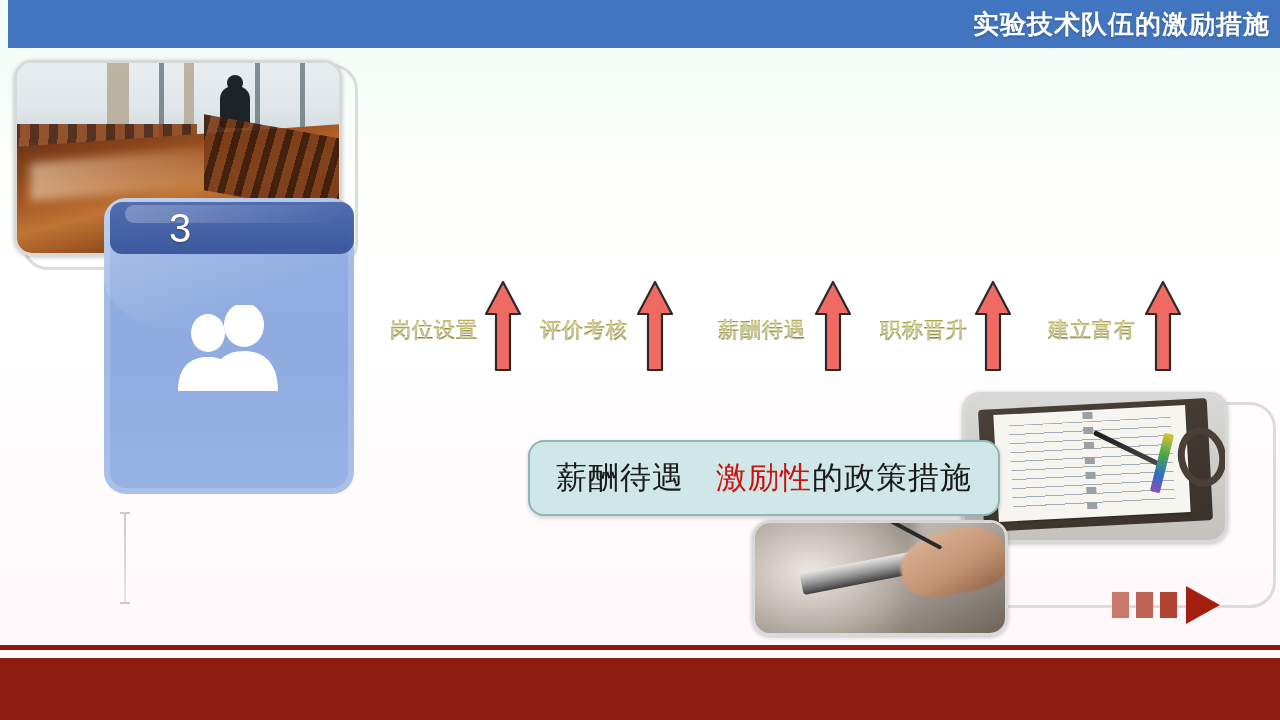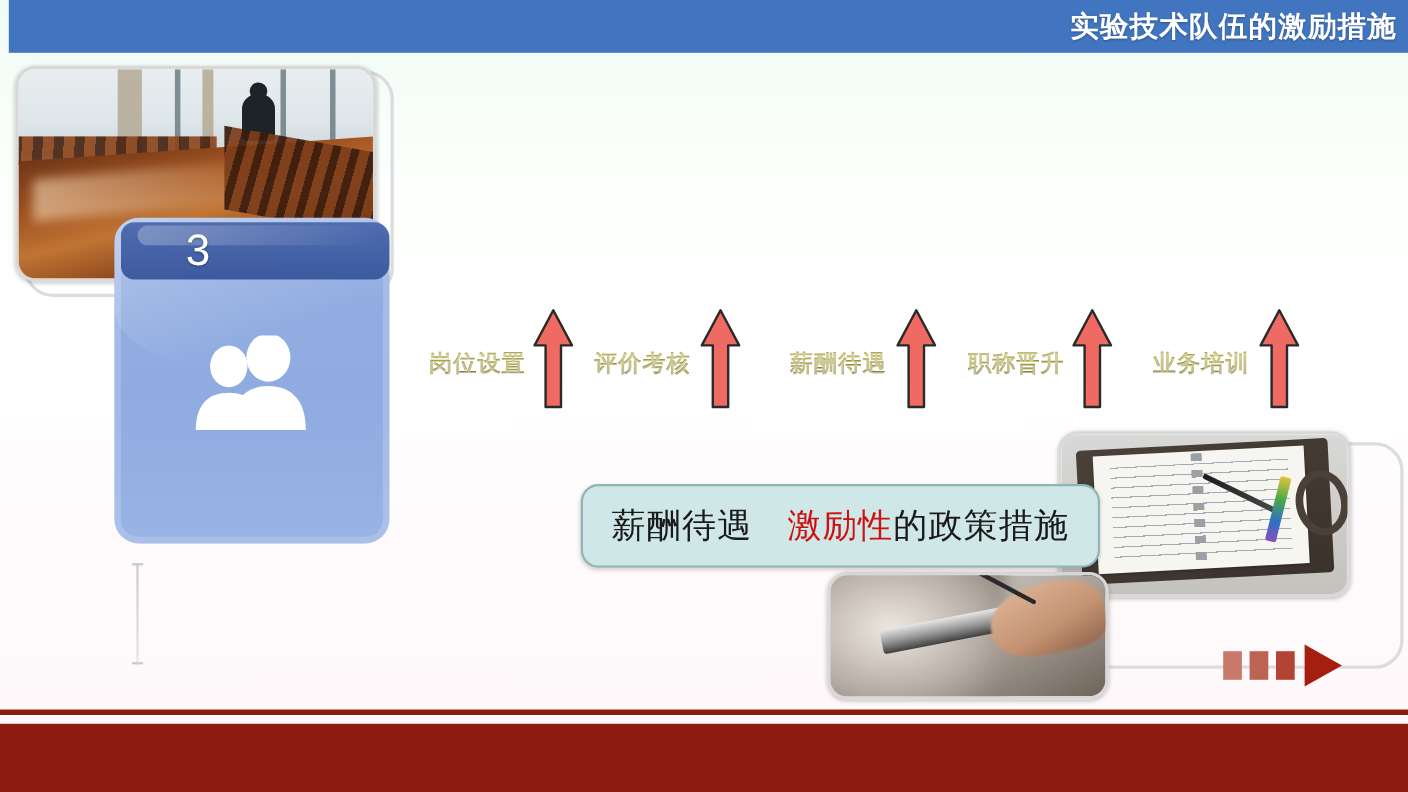--- a/index.html
+++ b/index.html
@@ -310,21 +310,21 @@
   </div>
 
   <div class="arrow-group" style="left:880px;top:280px;">
     <div class="arrow-label" style="left:0px;top:36px;">职称晋升</div>
     <svg class="up-arrow" style="left:94px;top:0;" viewBox="0 0 38 92">
       <polygon points="19,2 36,34 26,34 26,90 12,90 12,34 2,34" fill="#ef6a62" stroke="#2a2a2a" stroke-width="2.2" stroke-linejoin="round"></polygon>
     </svg>
   </div>
 
   <div class="arrow-group" style="left:1048px;top:280px;">
-    <div class="arrow-label" style="left:0px;top:36px;">业务培训</div>
+    <div class="arrow-label" style="left:0px;top:36px;">建立富有</div>
     <svg class="up-arrow" style="left:96px;top:0;" viewBox="0 0 38 92">
       <polygon points="19,2 36,34 26,34 26,90 12,90 12,34 2,34" fill="#ef6a62" stroke="#2a2a2a" stroke-width="2.2" stroke-linejoin="round"></polygon>
     </svg>
   </div>
 
   <div class="photo" id="photo-planner">
     <div class="pp-bg"></div>
     <div class="pp-cover"></div>
     <div class="pp-page">
         <div class="pp-lines"></div>

